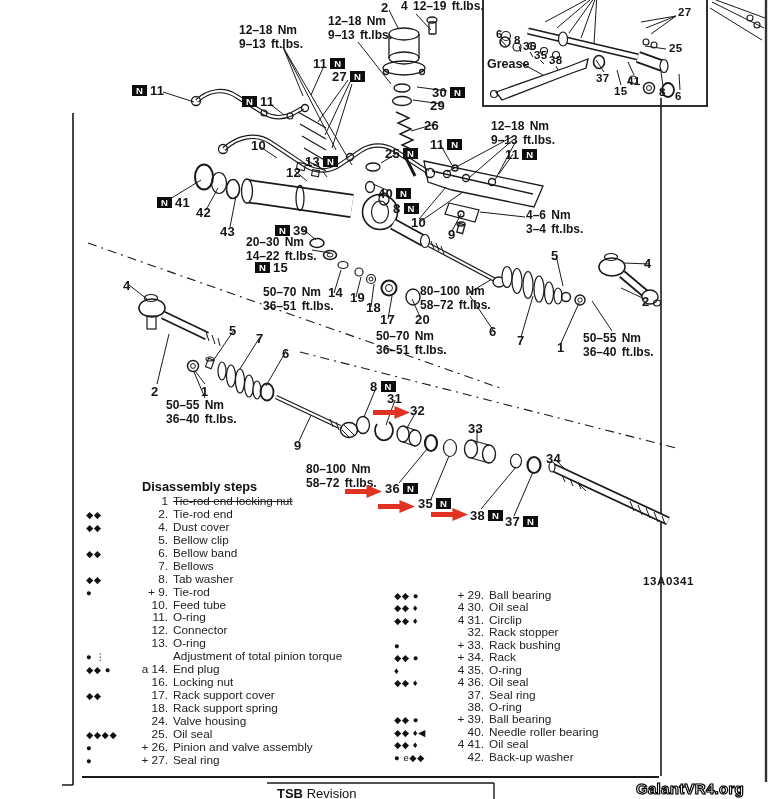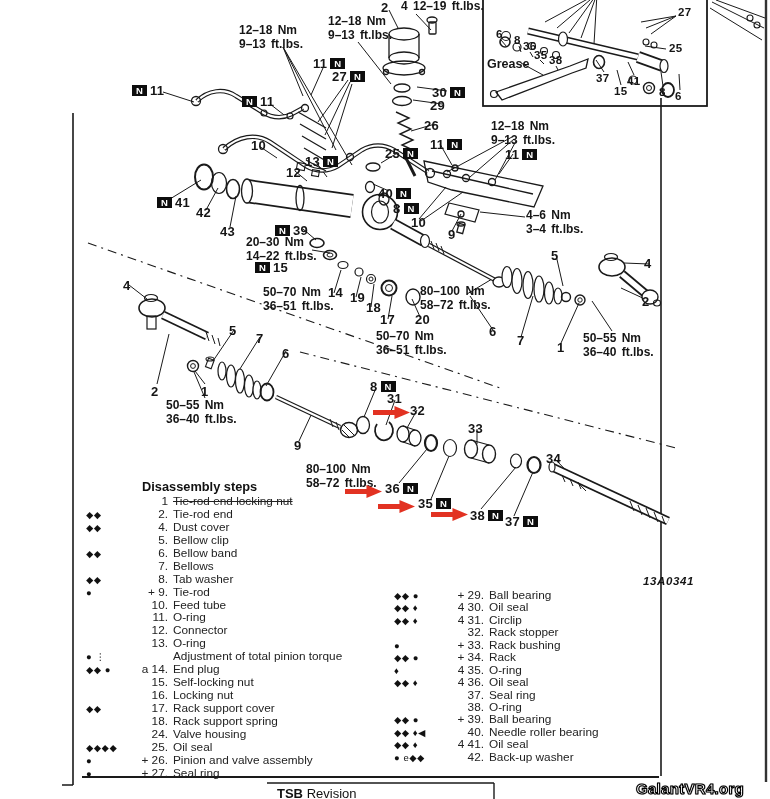--- a/index.html
+++ b/index.html
@@ -9,21 +9,21 @@
   .plabel{position:absolute;display:flex;align-items:center;gap:3px;font-weight:700;
           font-size:13px;color:#151515;white-space:nowrap;letter-spacing:.3px;z-index:3;}
   .plabel.small{font-size:11.5px;}
   .nbadge{background:#0d0d0d;color:#fff;font-size:9.5px;font-weight:700;width:15px;height:11.5px;
           line-height:11.5px;text-align:center;display:inline-block;}
   .tlabel{position:absolute;font-weight:700;font-size:12px;line-height:13.5px;color:#151515;
           white-space:nowrap;word-spacing:2px;z-index:3;}
   .rarrow{position:absolute;width:37px;height:13px;background:#e23222;z-index:4;
           clip-path:polygon(0 30%,58% 30%,58% 0,100% 50%,58% 100%,58% 70%,0 70%);}
   #grease-label{position:absolute;font-weight:700;font-size:12.5px;color:#151515;z-index:3;}
-  #diagram-code{position:absolute;font-weight:700;font-size:11.5px;letter-spacing:.6px;color:#151515;z-index:3;font-style:italic;}
+  #diagram-code{position:absolute;font-weight:700;font-size:11.5px;letter-spacing:.6px;color:#151515;z-index:3;}
   .steps{position:absolute;color:#222;font-size:11.8px;z-index:3;}
   #steps-left{left:86px;top:494px;}
   #steps-right{left:394px;top:588px;}
   .srow{display:flex;align-items:baseline;}
   #steps-left .srow{height:12.95px;}
   #steps-right .srow{height:12.45px;}
   .smark{font-size:9.5px;letter-spacing:.5px;white-space:pre;color:#111;}
   #steps-left .smark{width:48px;}
   #steps-right .smark{width:52px;}
   .snum{text-align:right;padding-right:5px;white-space:pre;}
@@ -649,25 +649,20 @@
         <div class="snum"></div>
         <div class="stext">Adjustment of total pinion torque</div>
       </div>
       <div class="srow">
         <div class="smark">◆◆ ●</div>
         <div class="snum">a 14.</div>
         <div class="stext">End plug</div>
       </div>
       <div class="srow">
         <div class="smark"></div>
-        <div class="snum">15.</div>
-        <div class="stext">Self-locking nut</div>
-      </div>
-      <div class="srow">
-        <div class="smark"></div>
         <div class="snum">16.</div>
         <div class="stext">Locking nut</div>
       </div>
       <div class="srow">
         <div class="smark">◆◆</div>
         <div class="snum">17.</div>
         <div class="stext">Rack support cover</div>
       </div>
       <div class="srow">
         <div class="smark"></div>

